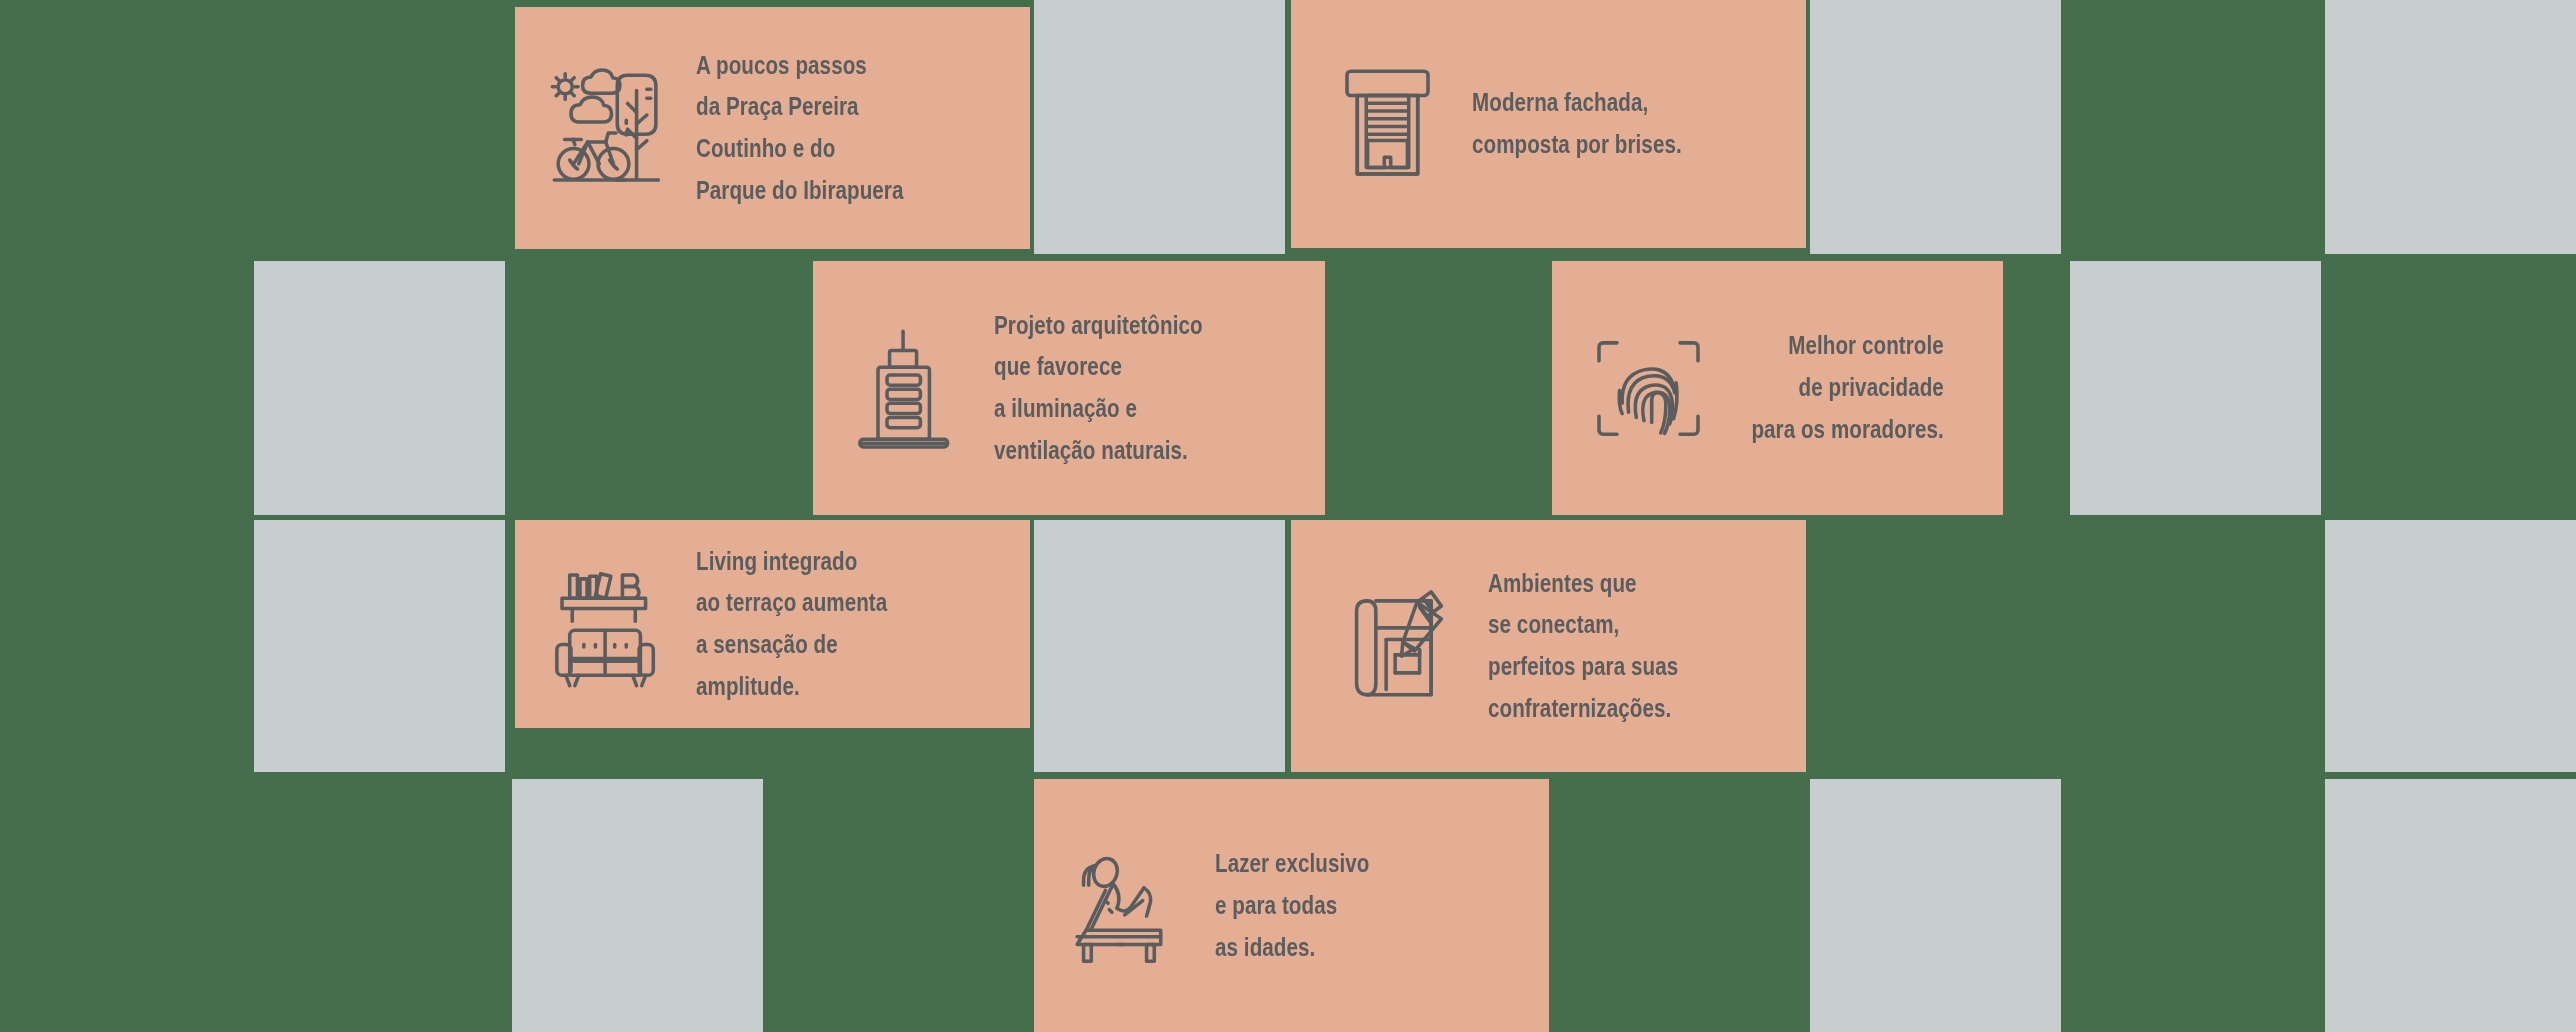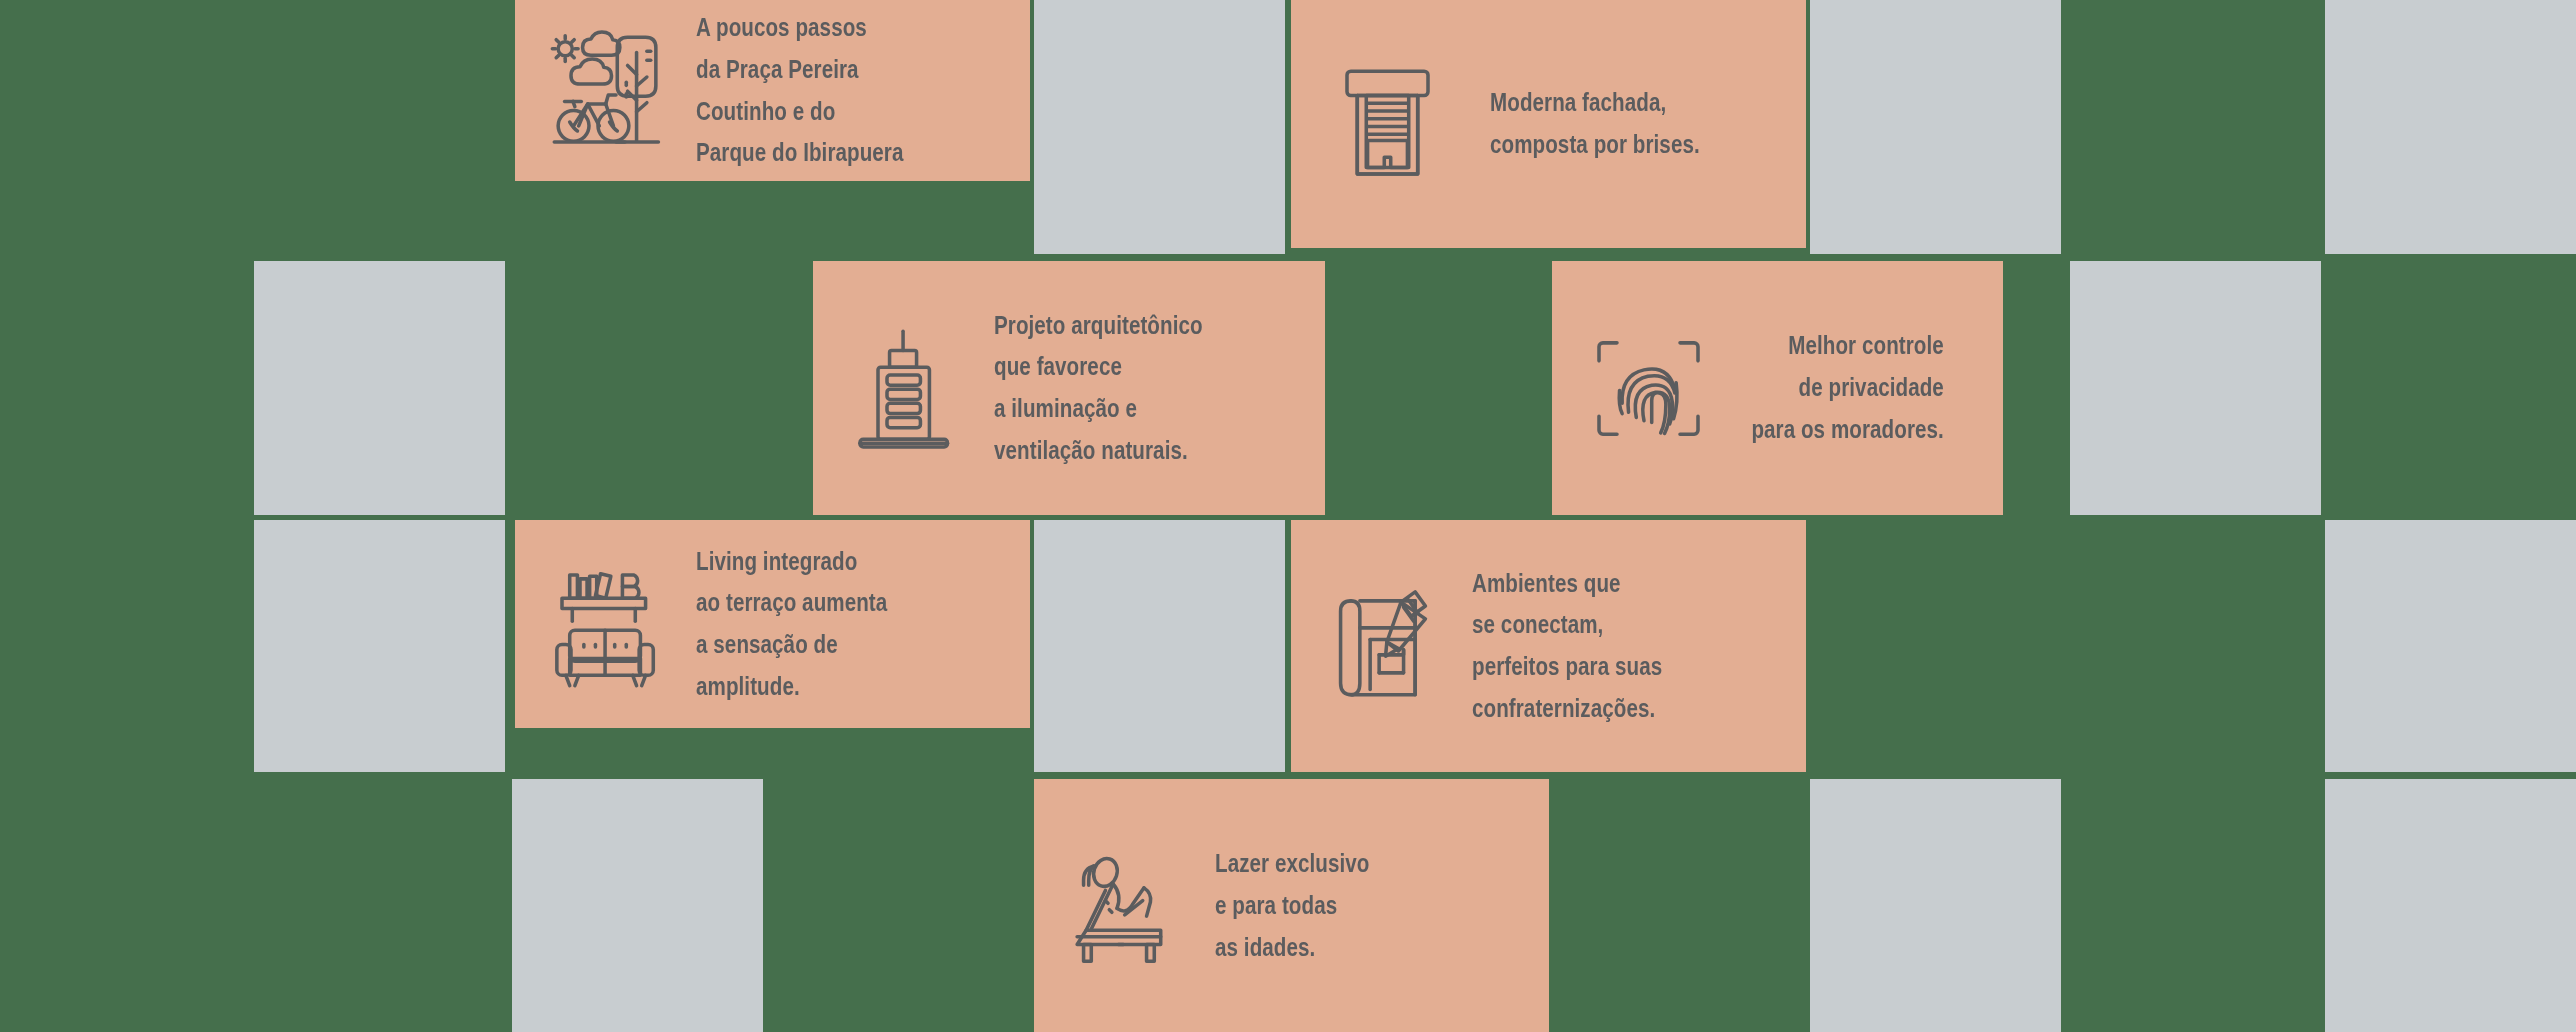--- a/index.html
+++ b/index.html
@@ -66,21 +66,21 @@
     transform-origin: left center;
     width: 128%;
     white-space: pre-line;
   }
 </style>
 </head>
 <body>
 
 <div id="stage">
 
-  <div class="tile feature" style="left:515px; top:0px; width:515px; height:181px;align-items:center;">
+  <div class="tile feature" style="left:515px; top:7px; width:515px; height:242px;align-items:center;">
     <div class="icon-wrap">
       <svg viewBox="0 0 210 210" fill="none" stroke="#5B5C5E" stroke-width="5.5" stroke-linecap="round" stroke-linejoin="round">
 
         <circle cx="33" cy="40" r="11"></circle>
         <line x1="33" y1="20" x2="33" y2="25"></line>
         <line x1="33" y1="55" x2="33" y2="60"></line>
         <line x1="13" y1="40" x2="18" y2="40"></line>
         <line x1="48" y1="40" x2="53" y2="40"></line>
         <line x1="19" y1="26" x2="23" y2="30"></line>
         <line x1="43" y1="50" x2="47" y2="54"></line>
@@ -122,21 +122,21 @@
       </svg>
     </div>
     <div class="caption">A poucos passos
 da Praça Pereira
 Coutinho e do
 Parque do Ibirapuera</div>
   </div>
 
   <div class="tile gray" style="left:1034px; top:0px; width:251px; height:254px;"></div>
 
-  <div class="tile feature" style="left:1291px; top:0px; width:515px; height:248px;gap:18px;">
+  <div class="tile feature" style="left:1291px; top:0px; width:515px; height:248px;">
     <div class="icon-wrap">
       <svg viewBox="0 0 210 210" fill="none" stroke="#5B5C5E" stroke-width="5.5" stroke-linecap="round" stroke-linejoin="round">
 
         <rect x="42" y="22" width="126" height="38" rx="6"></rect>
 
         <path d="M58 60 v122 h94 v-122"></path>
         <rect x="58" y="60" width="94" height="122"></rect>
 
         <rect x="72" y="60" width="66" height="112"></rect>
 
@@ -249,21 +249,21 @@
       </svg>
     </div>
     <div class="caption">Living integrado
 ao terraço aumenta
 a sensação de
 amplitude.</div>
   </div>
 
   <div class="tile gray" style="left:1034px; top:520px; width:251px; height:252px;"></div>
 
-  <div class="tile feature" style="left:1291px; top:520px; width:515px; height:252px;">
+  <div class="tile feature" style="left:1291px; top:520px; width:515px; height:252px;padding-left:16px;">
     <div class="icon-wrap">
       <svg viewBox="0 0 210 210" fill="none" stroke="#5B5C5E" stroke-width="5.5" stroke-linecap="round" stroke-linejoin="round">
 
         <path d="M48 34 q-16 0 -16 16 v112 q0 18 18 18"></path>
         <path d="M48 34 q14 0 14 16 v112 q0 18 -14 18"></path>
 
         <path d="M62 34 h86 a0 0 0 0 1 0 0 v146 h-98"></path>
         <path d="M148 34 v146"></path>
 
         <line x1="62" y1="76" x2="148" y2="76"></line>

